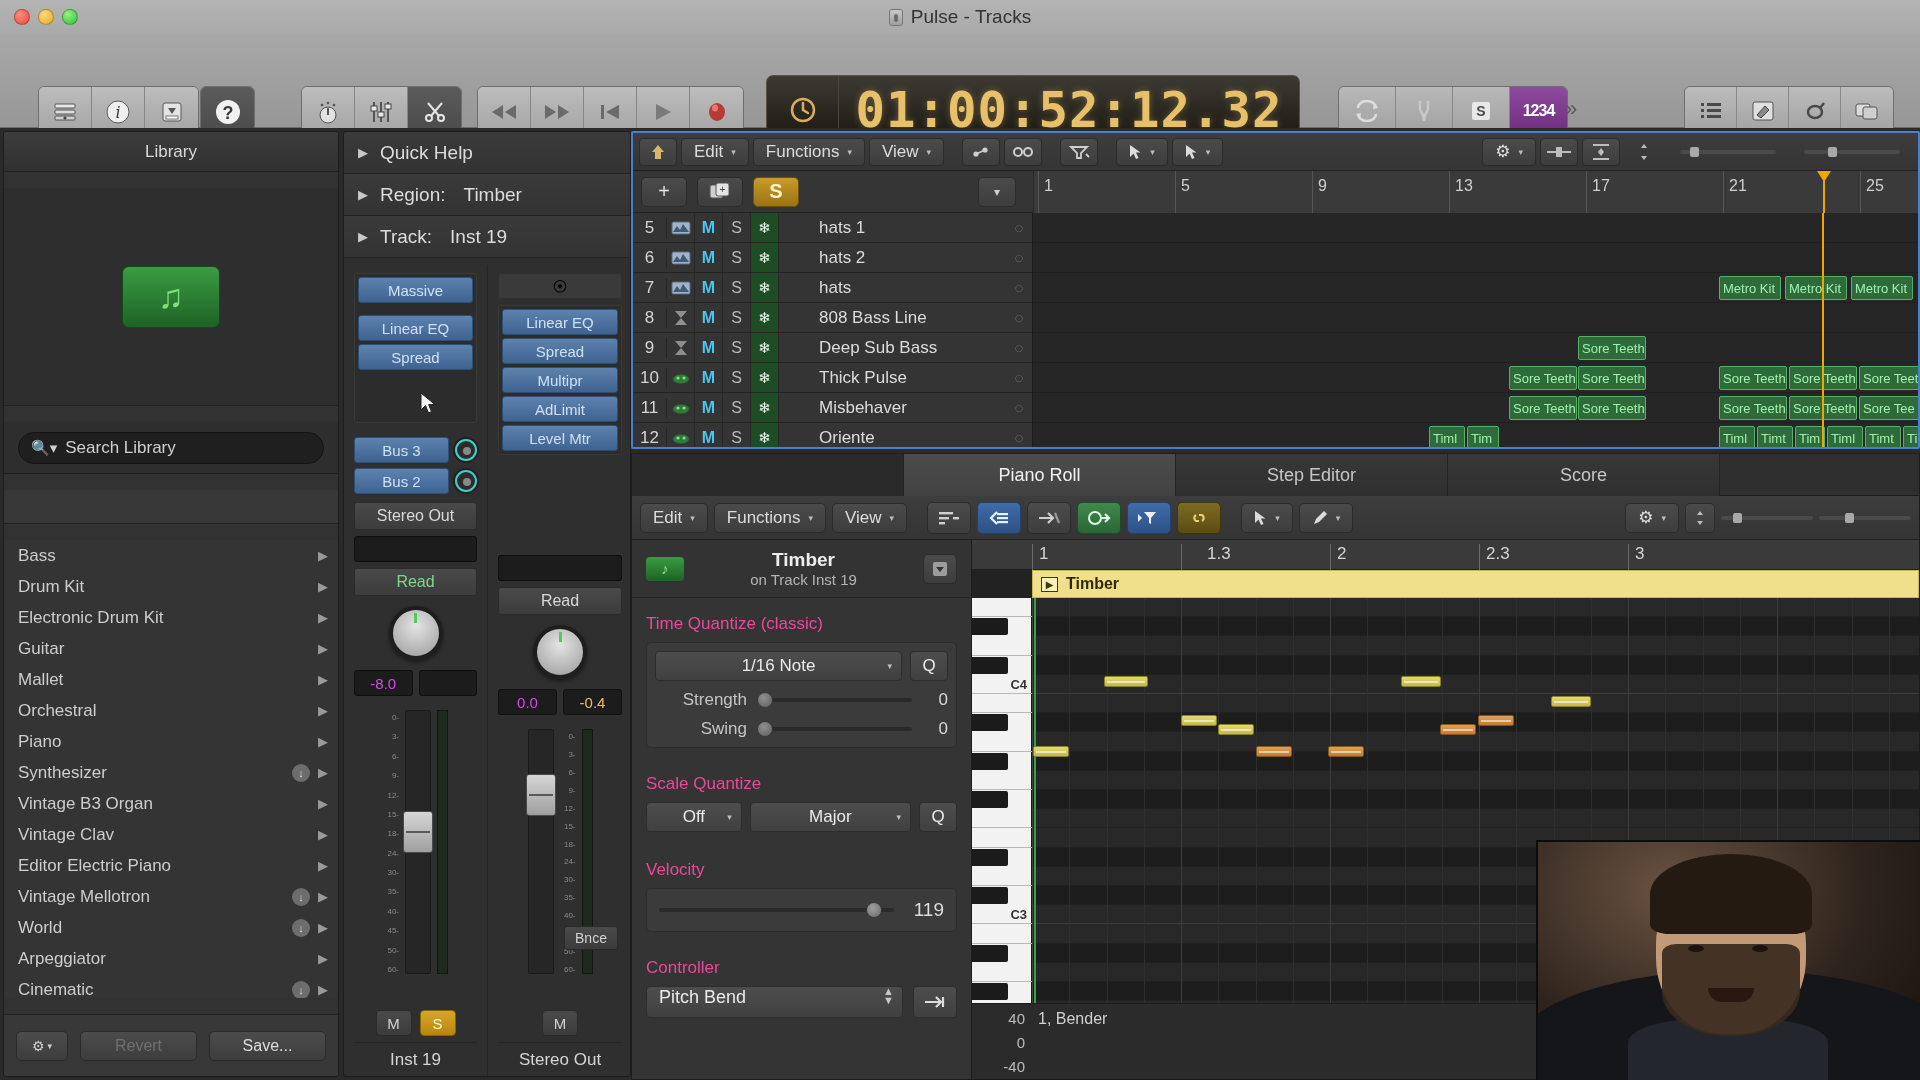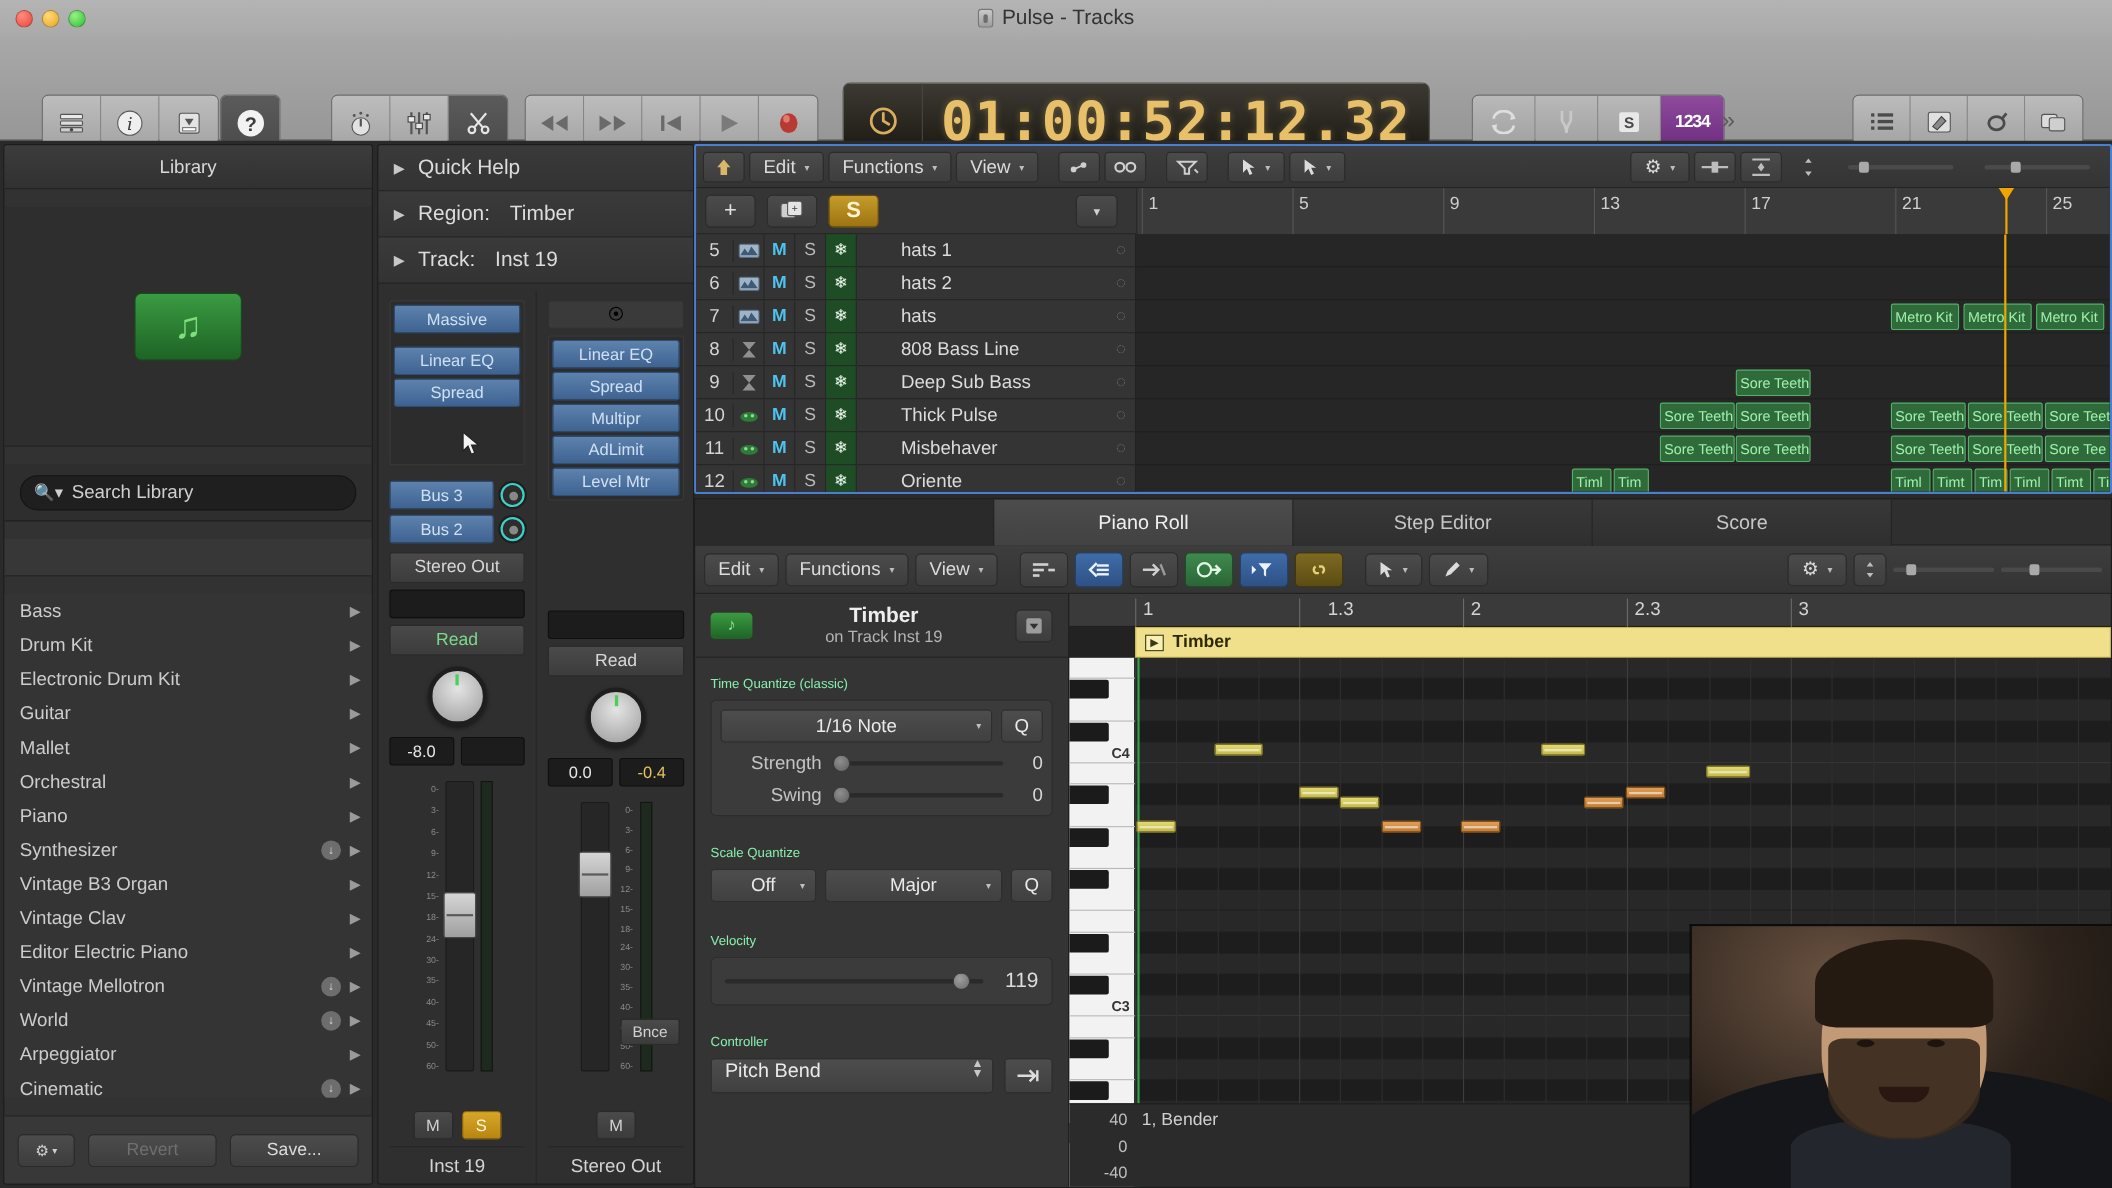--- a/index.html
+++ b/index.html
@@ -136,21 +136,21 @@
   .readbtn { width:100%; height:28px; margin-top:6px; border-radius:3px; font-size:16px;
     background:linear-gradient(180deg,#4a4a4a,#3c3c3c); border:1px solid #2b2b2b;
     color:#7bd98a; display:flex;align-items:center;justify-content:center;}
   .knobbig { width:54px; height:54px; border-radius:50%; margin-top:10px;
     background:radial-gradient(circle at 50% 35%,#e4e4e4,#9a9a9a);
     border:4px solid #1e1e1e; position:relative; box-shadow:0 2px 4px rgba(0,0,0,.5);}
   .knobbig:after{content:"";position:absolute;left:50%;top:3px;margin-left:-1.5px;
     width:3px;height:10px;background:#4ad05a;}
   .valrow { display:flex; gap:6px; width:100%; margin-top:10px; }
   .valbox { flex:1; height:26px; background:#1c1c1c; border:1px solid #0f0f0f;
-    border-radius:3px; color:#e5e5e5; font-size:15px;
+    border-radius:3px; color:#d946ef; font-size:15px;
     display:flex;align-items:center;justify-content:center;}
   .valbox.yel{ color:#e4c15c; }
   .valbox.blank{ color:transparent; }
   .faderarea { flex:1; width:100%; margin-top:14px; display:flex; gap:6px;
     justify-content:center; position:relative;}
   .scale { width:16px; font-size:8px; color:#8a8a8a; display:flex; flex-direction:column;
     justify-content:space-between; align-items:flex-end; padding:4px 0 36px; line-height:1;}
   .fadertrack { width:26px; background:#262626; border:1px solid #1a1a1a; border-radius:2px;
     position:relative; margin-bottom:36px;}
   .faderthumb { position:absolute; left:-3px; width:30px; height:42px;
@@ -254,21 +254,21 @@
   .rgnhdr .mi { width:38px; height:24px; border-radius:4px;
     background:linear-gradient(180deg,#3b9b42,#1d6325); color:#8ee88a; font-size:15px;
     display:flex;align-items:center;justify-content:center;}
   .rgnhdr .tx { flex:1; text-align:center; }
   .rgnhdr .t1 { color:#ededed; font-size:19px; font-weight:bold; }
   .rgnhdr .t2 { color:#b4b4b4; font-size:15px; }
   .rgnhdr .dd { width:34px; height:30px; border-radius:5px;
     background:linear-gradient(180deg,#4b4b4b,#3d3d3d); border:1px solid #2b2b2b;
     color:#d0d0d0; font-size:13px; display:flex;align-items:center;justify-content:center;}
   .sect { padding:16px 14px 4px; }
-  .sect .h { color:#86efac; font-size:12px; margin-bottom:8px; }
+  .sect .h { color:#ec4899; font-size:17px; margin-bottom:8px; }
   .panel { background:#3b3b3b; border:1px solid #2c2c2c; border-radius:5px; padding:8px; }
   .selrow { display:flex; gap:8px; }
   .sel { flex:1; height:30px; background:linear-gradient(180deg,#4d4d4d,#404040);
     border:1px solid #2d2d2d; border-radius:4px; color:#eaeaea; font-size:17px;
     display:flex;align-items:center;justify-content:center; position:relative;}
   .sel .ar{ position:absolute; right:9px; font-size:9px; color:#c0c0c0;}
   .qbtn { width:38px; height:30px; background:linear-gradient(180deg,#4d4d4d,#404040);
     border:1px solid #2d2d2d; border-radius:4px; color:#eaeaea; font-size:17px;
     display:flex;align-items:center;justify-content:center;}
   .sldrow { display:flex; align-items:center; gap:10px; margin-top:9px; }

